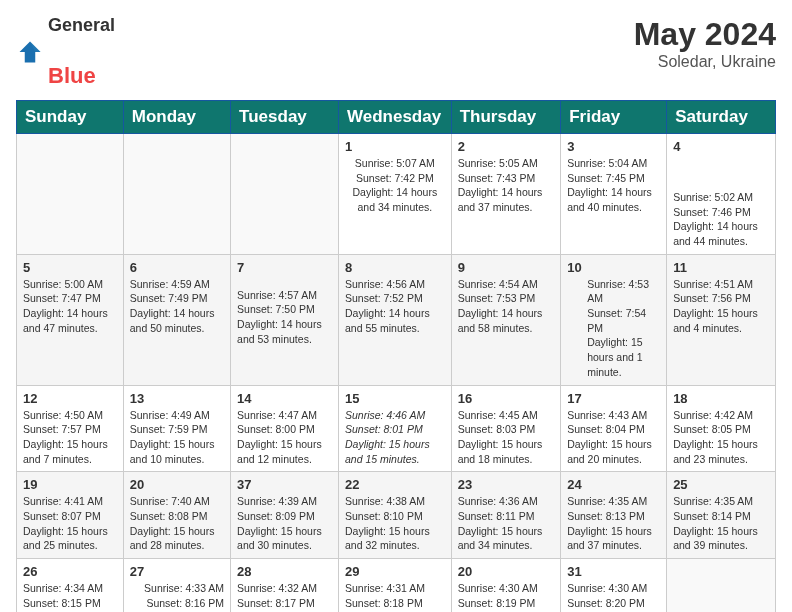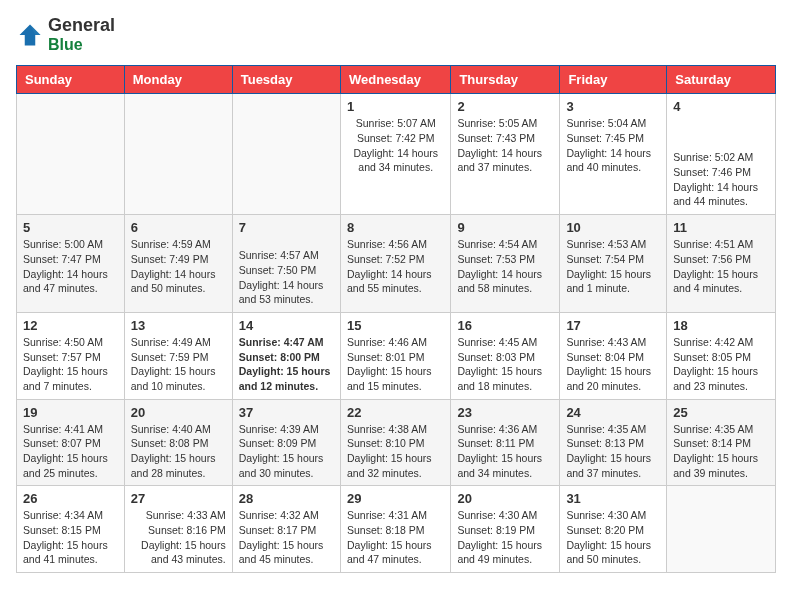--- a/index.html
+++ b/index.html
@@ -41,25 +41,25 @@
     .title-location {
       font-size: 16px;
       color: #555;
     }
     .calendar {
       width: 100%;
       border-collapse: collapse;
       border: 1px solid #ccc;
     }
     .calendar th {
-      background-color: #ef4444;
+      background-color: #0f766e;
       color: #fff;
       text-align: left;
       padding: 6px 8px;
-      font-size: 13px;
+      font-size: 17px;
       border: 1px solid #1557a0;
     }
     .calendar td {
       vertical-align: top;
       padding: 5px 6px;
       border: 1px solid #ccc;
       font-size: 11px;
       color: #333;
       width: 113px;
       min-height: 80px;
@@ -88,22 +88,26 @@
 <body>
 
 <div class="header">
   <div class="logo">
     <svg class="logo-icon" viewBox="0 0 32 32" xmlns="http://www.w3.org/2000/svg">
       <polygon points="16,4 28,16 22,16 22,28 10,28 10,16 4,16" fill="#1a6faf"></polygon>
       <polygon points="16,4 28,16 22,16" fill="#2980b9" opacity="0.5"></polygon>
     </svg>
     <div class="logo-text">
       <span style="font-size:18px;font-weight:bold;color:#333;">General</span>
-      <span style="font-size:16px;font-weight:bold;color:#15803d;">Blue</span>
+      <span style="font-size:22px;font-weight:bold;color:#ef4444;margin-top:28px;">Blue</span>
     </div>
+  </div>
+  <div class="title-block">
+    <div class="title-month">May 2024</div>
+    <div class="title-location">Soledar, Ukraine</div>
   </div>
 </div>
 
 <table class="calendar">
   <thead>
     <tr>
       <th>Sunday</th>
       <th>Monday</th>
       <th>Tuesday</th>
       <th>Wednesday</th>
@@ -168,21 +172,21 @@
 Daylight: 14 hours and 55 minutes.</div>
         </td>
         <td>
           <div class="day-number">9</div>
           <div class="day-info" style="white-space: pre-line;">Sunrise: 4:54 AM
 Sunset: 7:53 PM
 Daylight: 14 hours and 58 minutes.</div>
         </td>
         <td>
           <div class="day-number">10</div>
-          <div class="day-info" style="white-space: pre-line;">Sunrise: 4:53 AM
+          <div class="day-info" style="white-space: pre-line; margin-left: 20px;">Sunrise: 4:53 AM
 Sunset: 7:54 PM
 Daylight: 15 hours and 1 minute.</div>
         </td>
         <td>
           <div class="day-number">11</div>
           <div class="day-info" style="white-space: pre-line;">Sunrise: 4:51 AM
 Sunset: 7:56 PM
 Daylight: 15 hours and 4 minutes.</div>
         </td>
       </tr>
@@ -194,27 +198,27 @@
 Daylight: 15 hours and 7 minutes.</div>
         </td>
         <td>
           <div class="day-number">13</div>
           <div class="day-info" style="white-space: pre-line;">Sunrise: 4:49 AM
 Sunset: 7:59 PM
 Daylight: 15 hours and 10 minutes.</div>
         </td>
         <td>
           <div class="day-number">14</div>
-          <div class="day-info" style="white-space: pre-line; font-weight: bold;">Sunrise: 4:47 AM
+          <div class="day-info" style="white-space: pre-line;">Sunrise: 4:47 AM
 Sunset: 8:00 PM
 Daylight: 15 hours and 12 minutes.</div>
         </td>
         <td>
           <div class="day-number">15</div>
-          <div class="day-info" style="white-space: pre-line;">Sunrise: 4:46 AM
+          <div class="day-info" style="white-space: pre-line; font-style: italic;">Sunrise: 4:46 AM
 Sunset: 8:01 PM
 Daylight: 15 hours and 15 minutes.</div>
         </td>
         <td>
           <div class="day-number">16</div>
           <div class="day-info" style="white-space: pre-line;">Sunrise: 4:45 AM
 Sunset: 8:03 PM
 Daylight: 15 hours and 18 minutes.</div>
         </td>
         <td>
@@ -232,21 +236,21 @@
       </tr>
       <tr>
         <td>
           <div class="day-number">19</div>
           <div class="day-info" style="white-space: pre-line;">Sunrise: 4:41 AM
 Sunset: 8:07 PM
 Daylight: 15 hours and 25 minutes.</div>
         </td>
         <td>
           <div class="day-number">20</div>
-          <div class="day-info" style="white-space: pre-line;">Sunrise: 4:40 AM
+          <div class="day-info" style="white-space: pre-line;">Sunrise: 7:40 AM
 Sunset: 8:08 PM
 Daylight: 15 hours and 28 minutes.</div>
         </td>
         <td>
           <div class="day-number">37</div>
           <div class="day-info" style="white-space: pre-line;">Sunrise: 4:39 AM
 Sunset: 8:09 PM
 Daylight: 15 hours and 30 minutes.</div>
         </td>
         <td>

